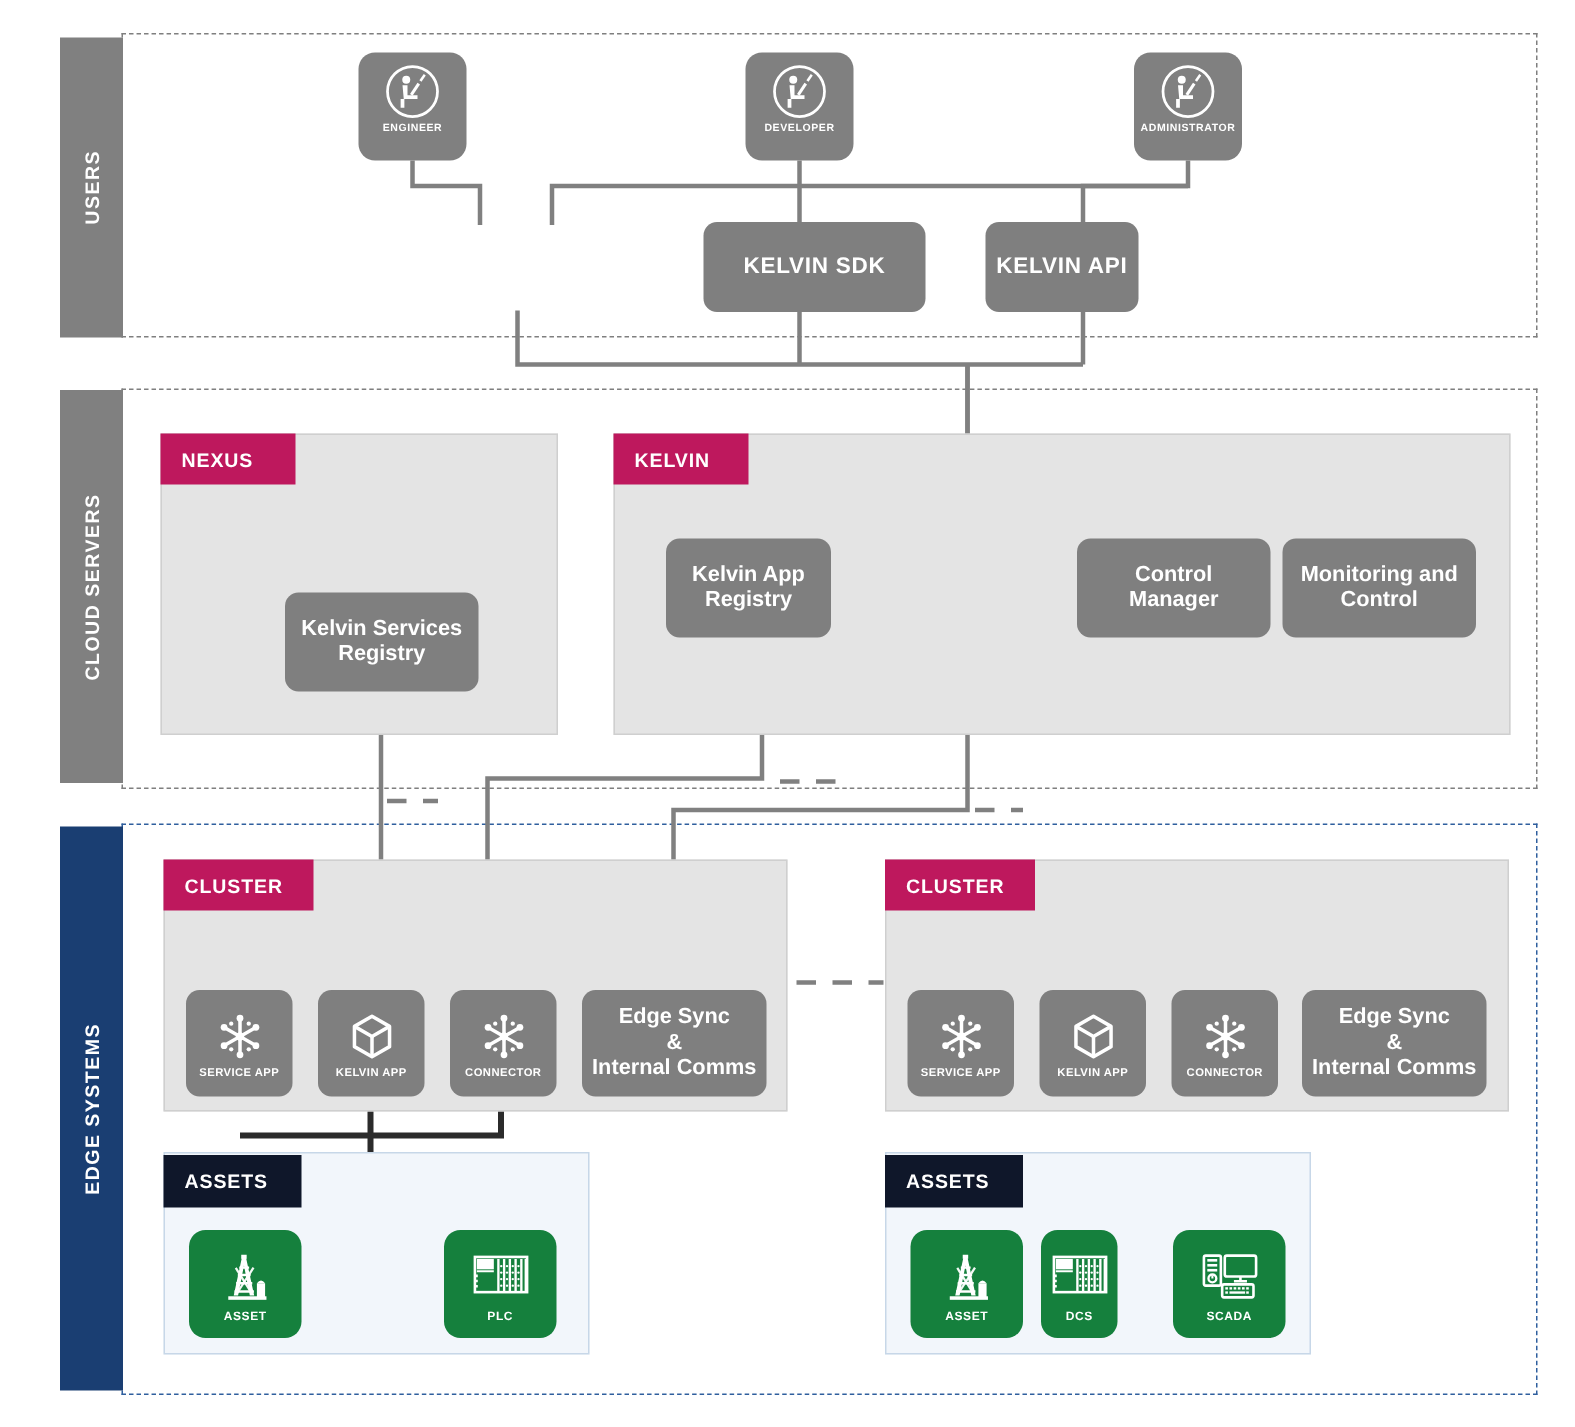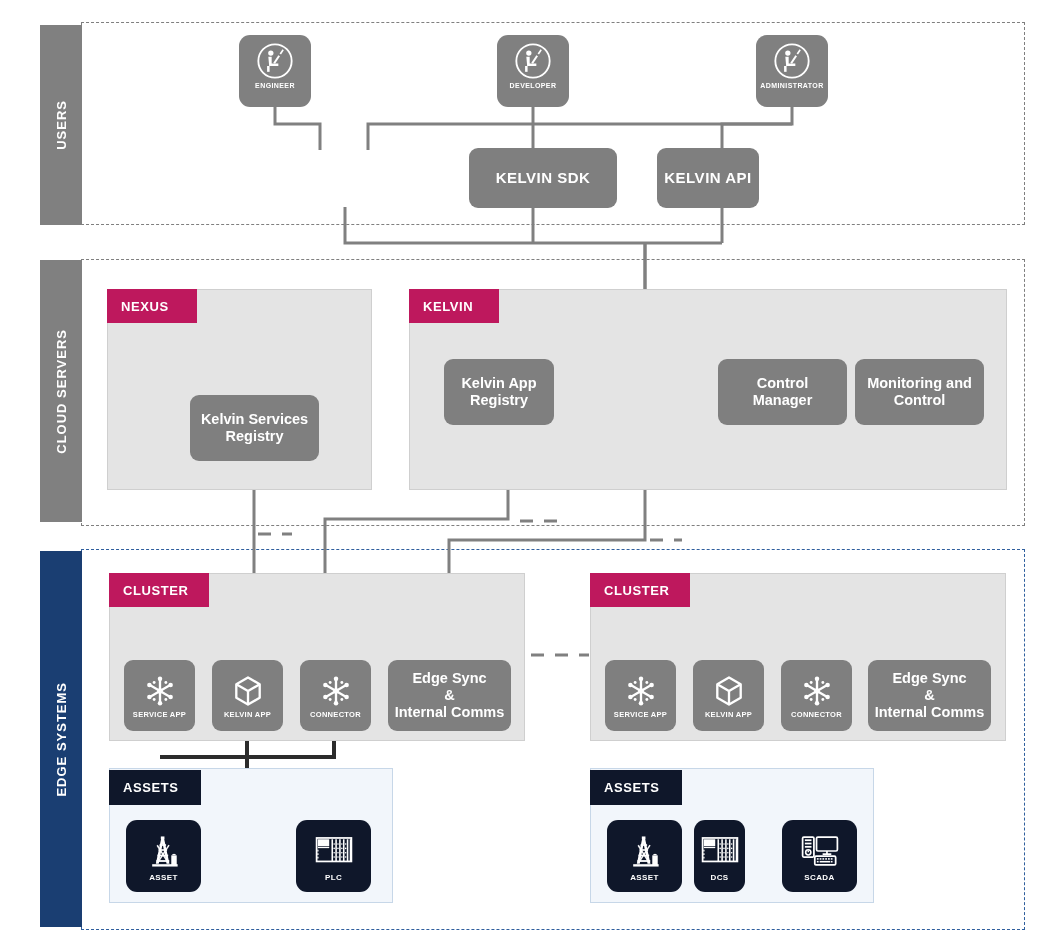--- a/index.html
+++ b/index.html
@@ -51,21 +51,21 @@
   
   .etile{
     position:absolute;background:#7f7f7f;border-radius:9px;
     display:flex;flex-direction:column;align-items:center;justify-content:center;
     box-sizing:border-box;
   }
   .etile .eic{width:36px;height:36px;margin-bottom:1px;}
   .etile .elabel{color:#fff;font-size:7.5px;font-weight:bold;letter-spacing:.3px;white-space:nowrap;}
 
   .atile{
-    position:absolute;background:#0f172a;border-radius:11px;
+    position:absolute;background:#15803d;border-radius:11px;
     display:flex;flex-direction:column;align-items:center;justify-content:center;
     box-sizing:border-box;
   }
   .atile .aic{width:40px;height:40px;}
   .atile .alabel{color:#fff;font-size:8px;font-weight:bold;letter-spacing:.4px;margin-top:2px;}
 
   
   svg.wires{position:absolute;left:0;top:0;width:1050px;height:951px;pointer-events:none;}
 </style>
 </head>

